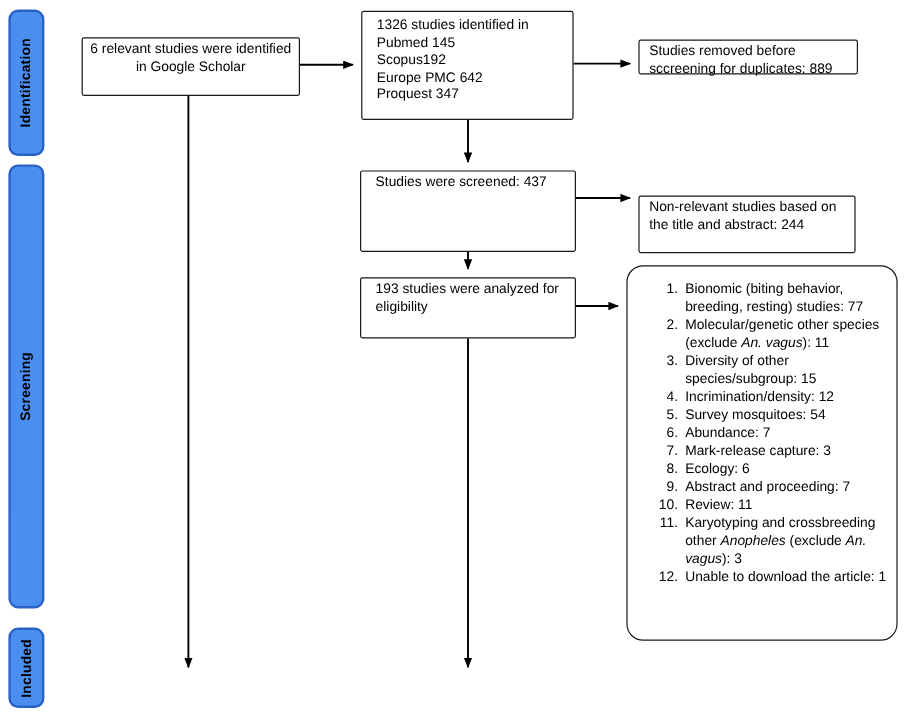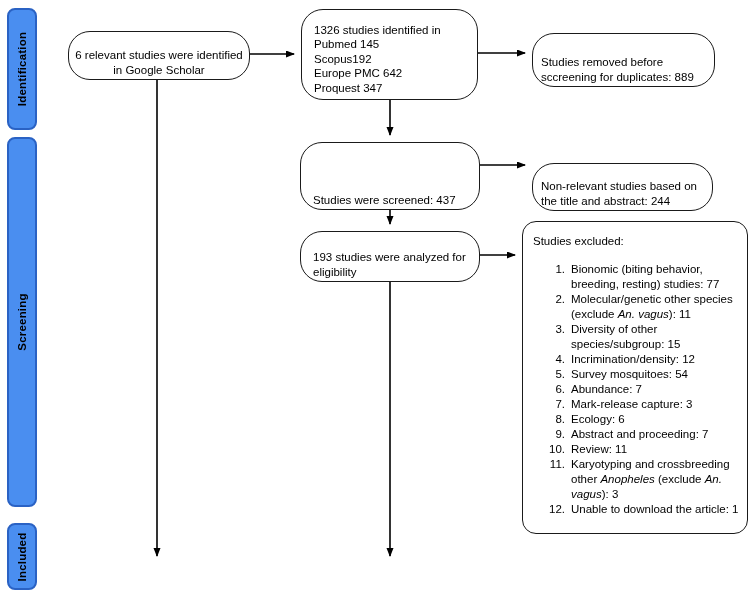--- a/index.html
+++ b/index.html
@@ -34,32 +34,32 @@
     letter-spacing:.2px;
   }
   .bar-identification{top:8px;height:122px;}
   .bar-screening{top:137px;height:370px;}
   .bar-included{top:523px;height:67px;}
 
   .node{
     position:absolute;
     background:var(--box_fill);
     border:1.6px solid var(--box_border);
-    border-radius:22px;
+    border-radius:2px;
     box-sizing:border-box;
     font-size:11.5px;
     line-height:14.5px;
-    display:flex;flex-direction:column;justify-content:flex-end;
+    display:flex;flex-direction:column;justify-content:flex-start;
   }
   .pre{white-space:pre-line;}
   .center{text-align:center;}
 
   .node-google-scholar{left:68px;top:31px;width:182px;height:49px;padding:2px 6px;}
   .node-identified{left:301px;top:9px;width:177px;height:91px;padding:4px 6px 4px 12px;}
-  .node-removed{left:532px;top:33px;width:183px;height:54px;padding:2px 4px 2px 8px;}
+  .node-removed{left:532px;top:33px;width:183px;height:29px;padding:2px 4px 2px 8px;}
   .node-screened{left:300px;top:142px;width:180px;height:68px;padding:2px 6px 2px 12px;}
   .node-nonrelevant{left:532px;top:141px;width:181px;height:48px;padding:2px 4px 2px 8px;margin-top:22px;}
   .node-analyzed{left:300px;top:231px;width:180px;height:51px;padding:2px 6px 2px 12px;}
   .node-included{left:68px;top:563px;width:424px;height:30px;padding:0 6px;}
 
   .node-excluded{
     left:522px;top:221px;width:226px;height:313px;
     border-radius:14px;
     padding:12px 8px 8px 10px;
     justify-content:flex-start;
@@ -138,21 +138,20 @@
     <div class="pre">Non-relevant studies based on
 the title and abstract: 244</div>
   </div>
 
   <div class="node node-analyzed">
     <div class="pre">193 studies were analyzed for
 eligibility</div>
   </div>
 
   <div class="node node-excluded">
-    <div class="excluded-title">Studies excluded:</div>
     <ol class="excluded-list">
         <li><span>Bionomic (biting behavior, breeding, resting) studies: 77</span></li>
         <li><span>Molecular/genetic other species (exclude </span><em>An. vagus</em><span>): 11</span></li>
         <li><span>Diversity of other species/subgroup: 15</span></li>
         <li><span>Incrimination/density: 12</span></li>
         <li><span>Survey mosquitoes: 54</span></li>
         <li><span>Abundance: 7</span></li>
         <li><span>Mark-release capture: 3</span></li>
         <li><span>Ecology: 6</span></li>
         <li><span>Abstract and proceeding: 7</span></li>

